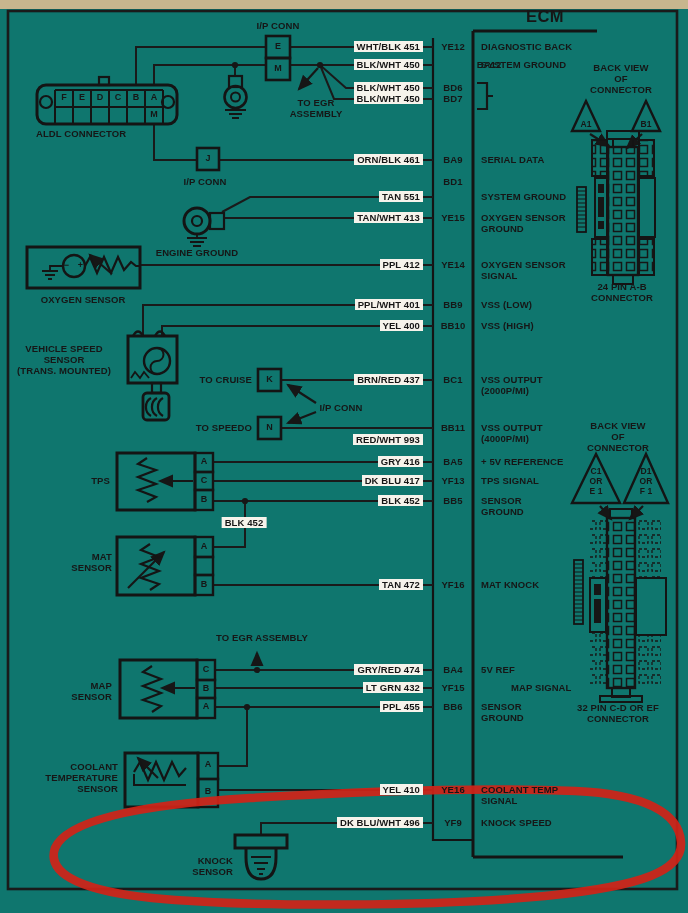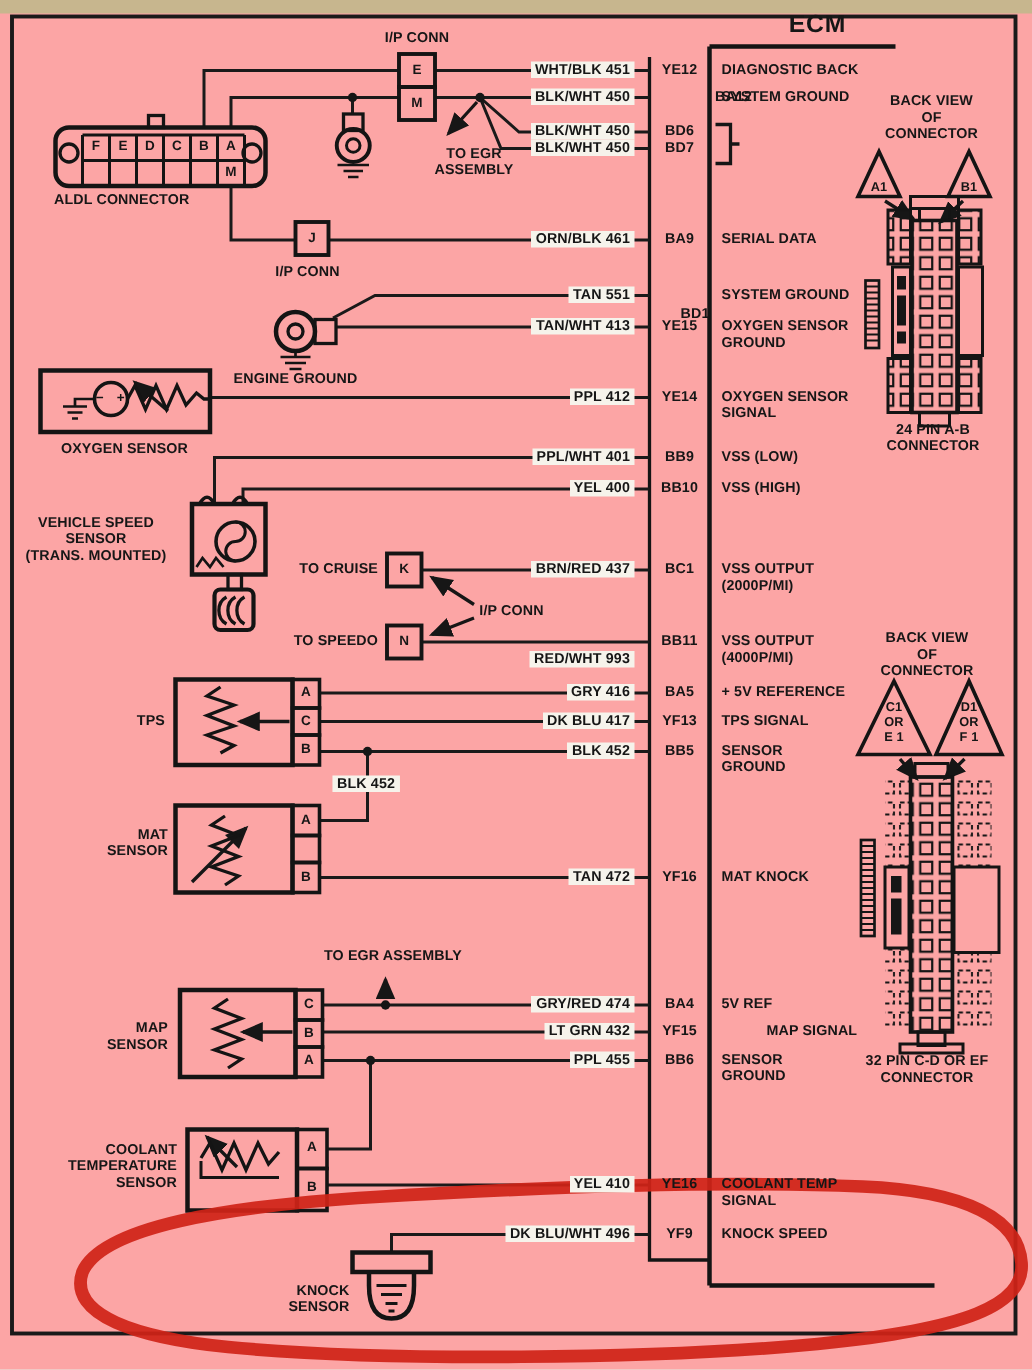--- a/index.html
+++ b/index.html
@@ -1,16 +1,16 @@
 <!DOCTYPE html>
 <html><head>
 <meta charset="utf-8">
 <style>
   html,body{margin:0;padding:0;background:#e9e6de;}
-  #page{position:relative;width:688px;height:913px;background:#fca5a5;overflow:hidden;
+  #page{position:relative;width:688px;height:913px;background:#0f766e;overflow:hidden;
         font-family:"Liberation Sans",sans-serif;}
   #strip{position:absolute;left:0;top:0;width:688px;height:9px;background:#c7b68e;}
   svg{position:absolute;left:0;top:0;}
   .lbl{position:absolute;font-weight:bold;font-size:9.5px;color:#161616;line-height:11px;
        letter-spacing:.1px;white-space:pre-line;}
   .r{text-align:right;}
   .c{text-align:center;}
   .bg{background:#f6f3eb;padding:0 3px;text-align:right;}
   .pl{font-size:9px;}
   .title{font-size:16.5px;letter-spacing:.5px;}
@@ -241,21 +241,21 @@
 <div class="lbl c" style="left:433px;top:82px;width:40px;">BD6</div>
 
 <div class="lbl bg" style="right:265px;top:93px;">BLK/WHT 450</div>
 <div class="lbl c" style="left:433px;top:93px;width:40px;">BD7</div>
 
 <div class="lbl bg" style="right:265px;top:154px;">ORN/BLK 461</div>
 <div class="lbl c" style="left:433px;top:154px;width:40px;">BA9</div>
 <div class="lbl" style="left:481px;top:154px;width:150px;">SERIAL DATA</div>
 
 <div class="lbl bg" style="right:265px;top:191px;">TAN 551</div>
-<div class="lbl c" style="left:433px;top:204px;width:40px;text-align:right;">BD1</div>
+<div class="lbl c" style="left:433px;top:176px;width:40px;">BD1</div>
 <div class="lbl" style="left:481px;top:191px;width:150px;">SYSTEM GROUND</div>
 
 <div class="lbl bg" style="right:265px;top:212px;">TAN/WHT 413</div>
 <div class="lbl c" style="left:433px;top:212px;width:40px;">YE15</div>
 <div class="lbl" style="left:481px;top:212px;width:150px;">OXYGEN SENSOR
 GROUND</div>
 
 <div class="lbl bg" style="right:265px;top:259px;">PPL 412</div>
 <div class="lbl c" style="left:433px;top:259px;width:40px;">YE14</div>
 <div class="lbl" style="left:481px;top:259px;width:150px;">OXYGEN SENSOR

